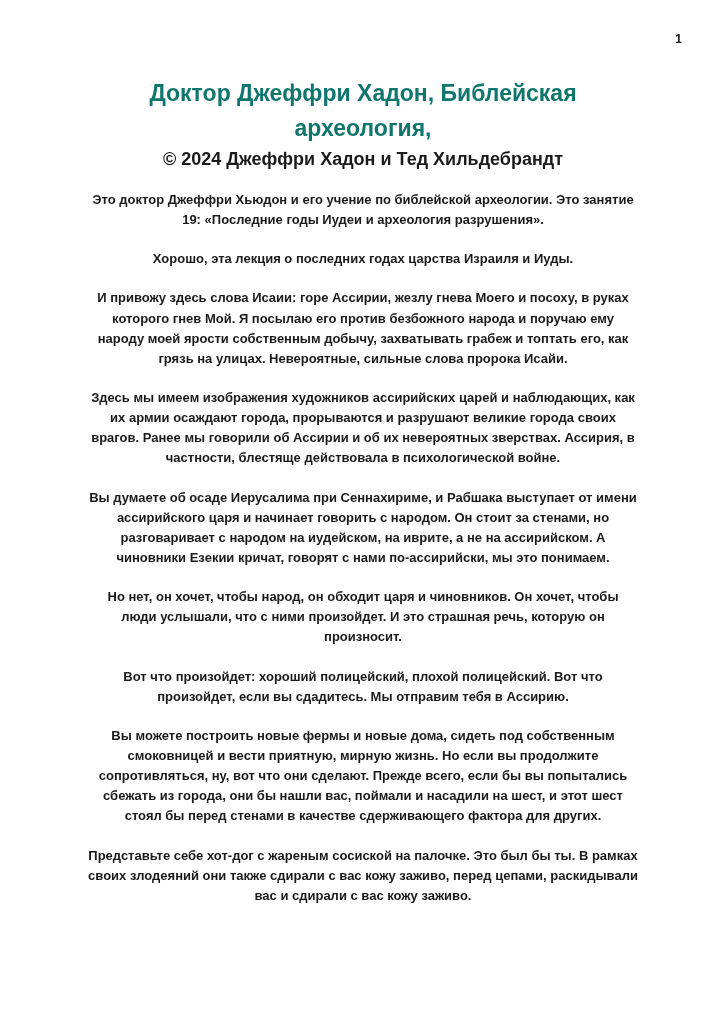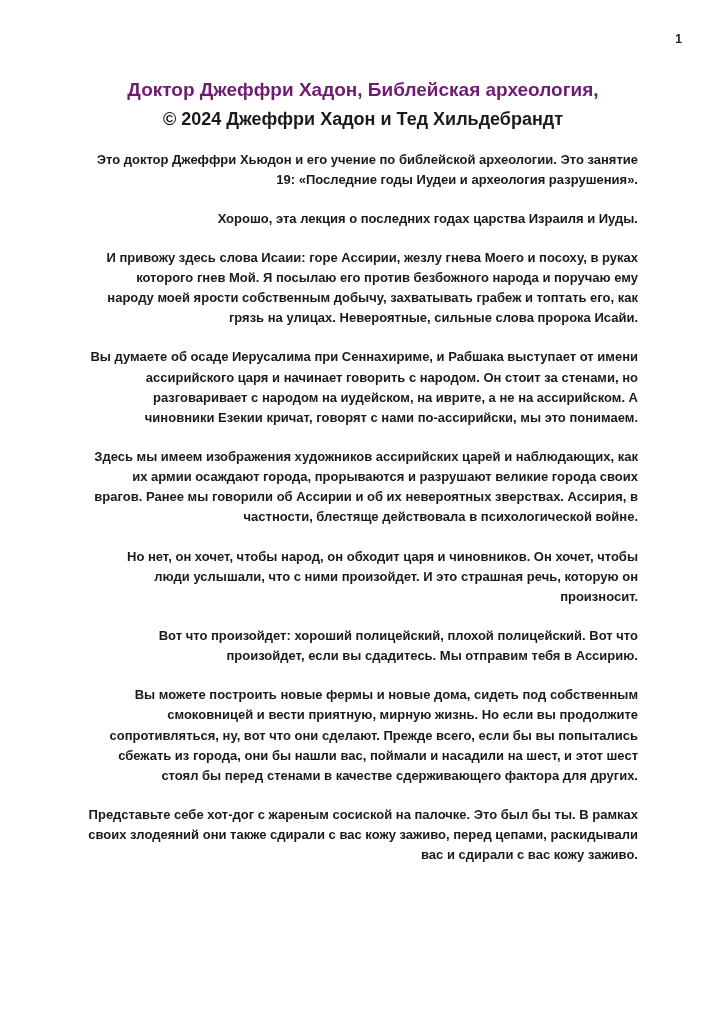--- a/index.html
+++ b/index.html
@@ -22,65 +22,65 @@
   .page-number {
     text-align: right;
     font-size: 12px;
     font-weight: 700;
     margin: 0 -44px 0 0;
     color: #1a1a1a;
   }
   .doc-title {
     margin: 30px 0 4px 0;
     text-align: center;
-    font-size: 19px;
+    font-size: 23px;
     font-weight: 700;
     line-height: 1.5;
-    color: #701a75;
+    color: #0f766e;
   }
   .doc-title .title-line {
     display: block;
   }
   .copyright {
     text-align: center;
     font-size: 18px;
     font-weight: 600;
     margin: 2px 0 0 0;
     color: #1a1a1a;
   }
   .body-text {
     margin-top: 20px;
   }
   .body-text p {
     font-size: 13px;
     font-weight: 600;
     line-height: 1.55;
     margin: 0 0 19px 0;
-    text-align: right;
+    text-align: center;
     color: #1a1a1a;
   }
 </style>
 </head>
 <body>
 
 <div class="page">
 
   <div class="page-number">1</div>
 
   <h1 class="doc-title">
     <span class="title-line">Доктор Джеффри Хадон, Библейская археология,</span>
   </h1>
 
   <div class="copyright">© 2024 Джеффри Хадон и Тед Хильдебрандт</div>
 
   <div class="body-text">
     <p>Это доктор Джеффри Хьюдон и его учение по библейской археологии. Это занятие 19: «Последние годы Иудеи и археология разрушения».</p>
     <p>Хорошо, эта лекция о последних годах царства Израиля и Иуды.</p>
     <p>И привожу здесь слова Исаии: горе Ассирии, жезлу гнева Моего и посоху, в руках которого гнев Мой. Я посылаю его против безбожного народа и поручаю ему народу моей ярости собственным добычу, захватывать грабеж и топтать его, как грязь на улицах. Невероятные, сильные слова пророка Исайи.</p>
+    <p>Здесь мы имеем изображения художников ассирийских царей и наблюдающих, как их армии осаждают города, прорываются и разрушают великие города своих врагов. Ранее мы говорили об Ассирии и об их невероятных зверствах. Ассирия, в частности, блестяще действовала в психологической войне.</p>
     <p>Вы думаете об осаде Иерусалима при Сеннахириме, и Рабшака выступает от имени ассирийского царя и начинает говорить с народом. Он стоит за стенами, но разговаривает с народом на иудейском, на иврите, а не на ассирийском. А чиновники Езекии кричат, говорят с нами по-ассирийски, мы это понимаем.</p>
-    <p>Здесь мы имеем изображения художников ассирийских царей и наблюдающих, как их армии осаждают города, прорываются и разрушают великие города своих врагов. Ранее мы говорили об Ассирии и об их невероятных зверствах. Ассирия, в частности, блестяще действовала в психологической войне.</p>
     <p>Но нет, он хочет, чтобы народ, он обходит царя и чиновников. Он хочет, чтобы люди услышали, что с ними произойдет. И это страшная речь, которую он произносит.</p>
     <p>Вот что произойдет: хороший полицейский, плохой полицейский. Вот что произойдет, если вы сдадитесь. Мы отправим тебя в Ассирию.</p>
     <p>Вы можете построить новые фермы и новые дома, сидеть под собственным смоковницей и вести приятную, мирную жизнь. Но если вы продолжите сопротивляться, ну, вот что они сделают. Прежде всего, если бы вы попытались сбежать из города, они бы нашли вас, поймали и насадили на шест, и этот шест стоял бы перед стенами в качестве сдерживающего фактора для других.</p>
     <p>Представьте себе хот-дог с жареным сосиской на палочке. Это был бы ты. В рамках своих злодеяний они также сдирали с вас кожу заживо, перед цепами, раскидывали вас и сдирали с вас кожу заживо.</p>
   </div>
 
 </div>
 
 </body></html>

